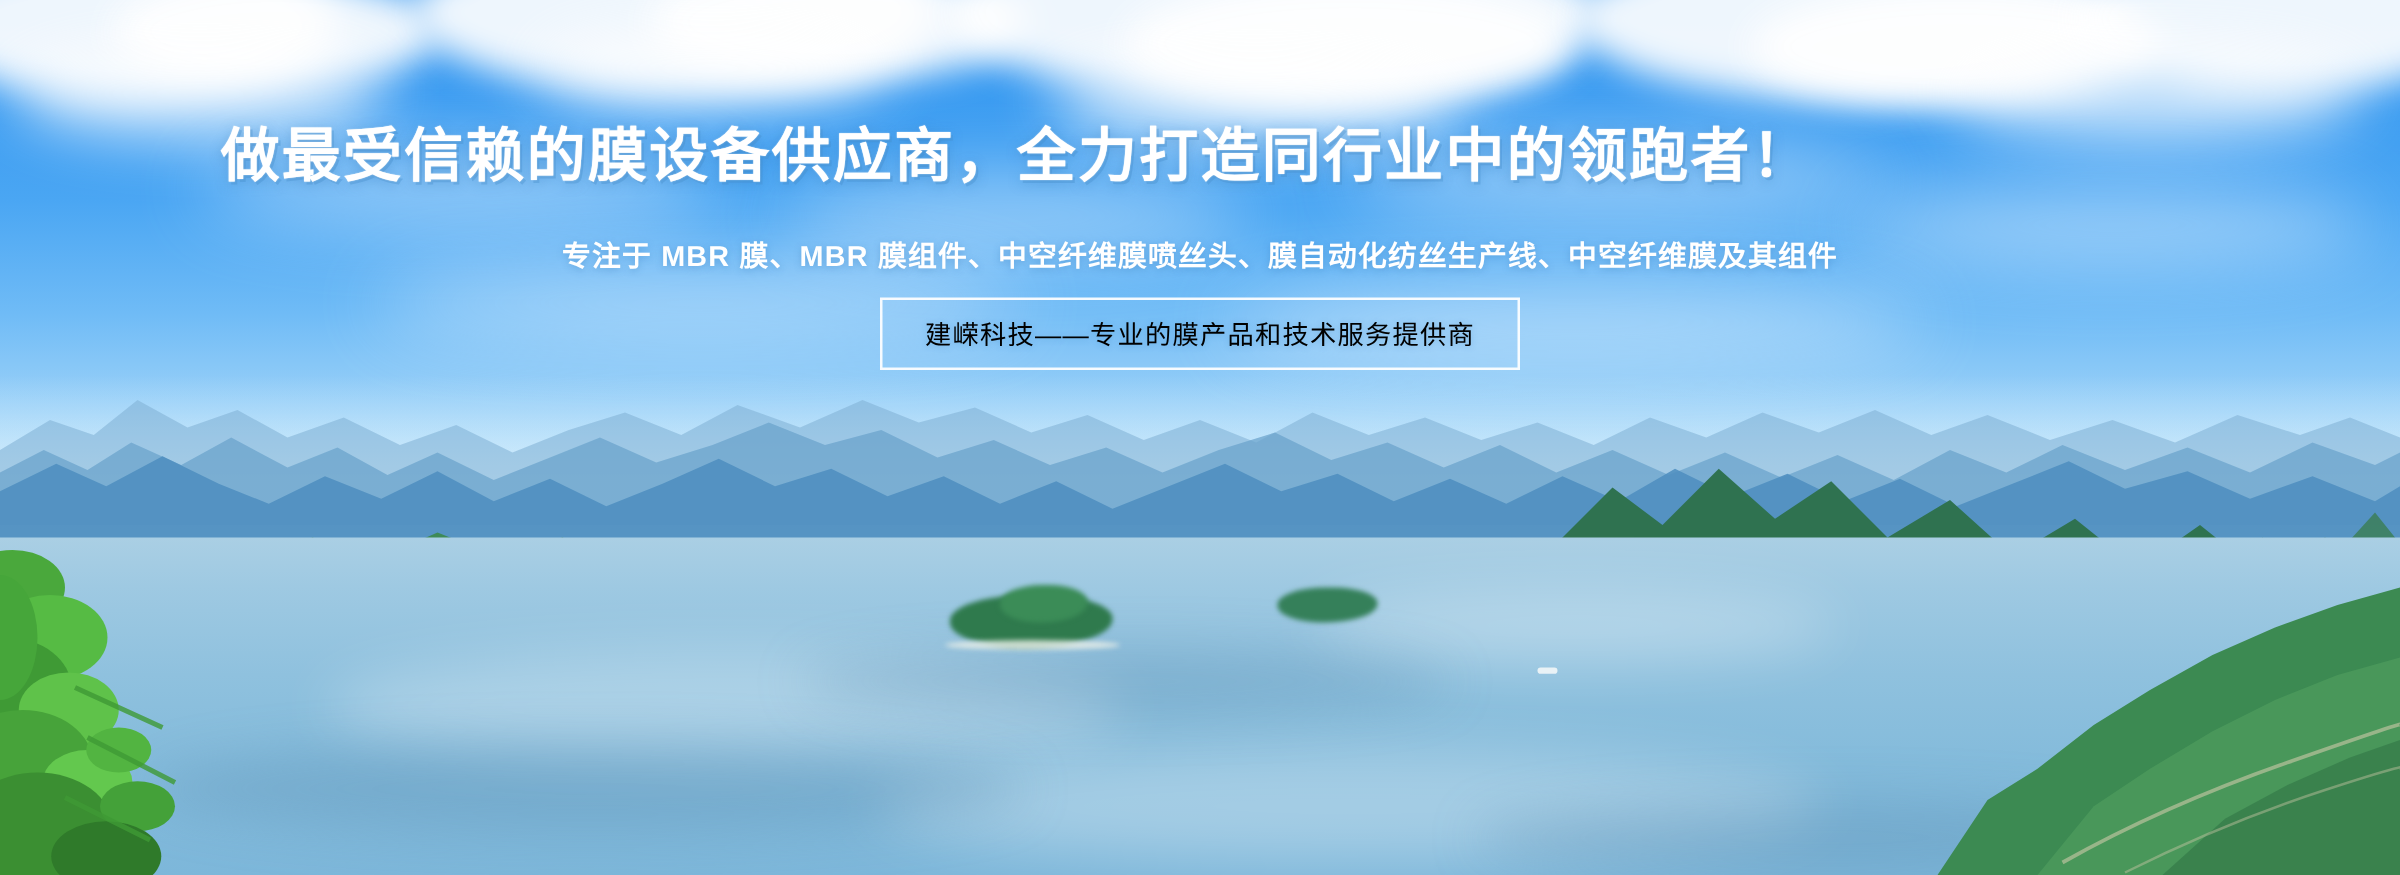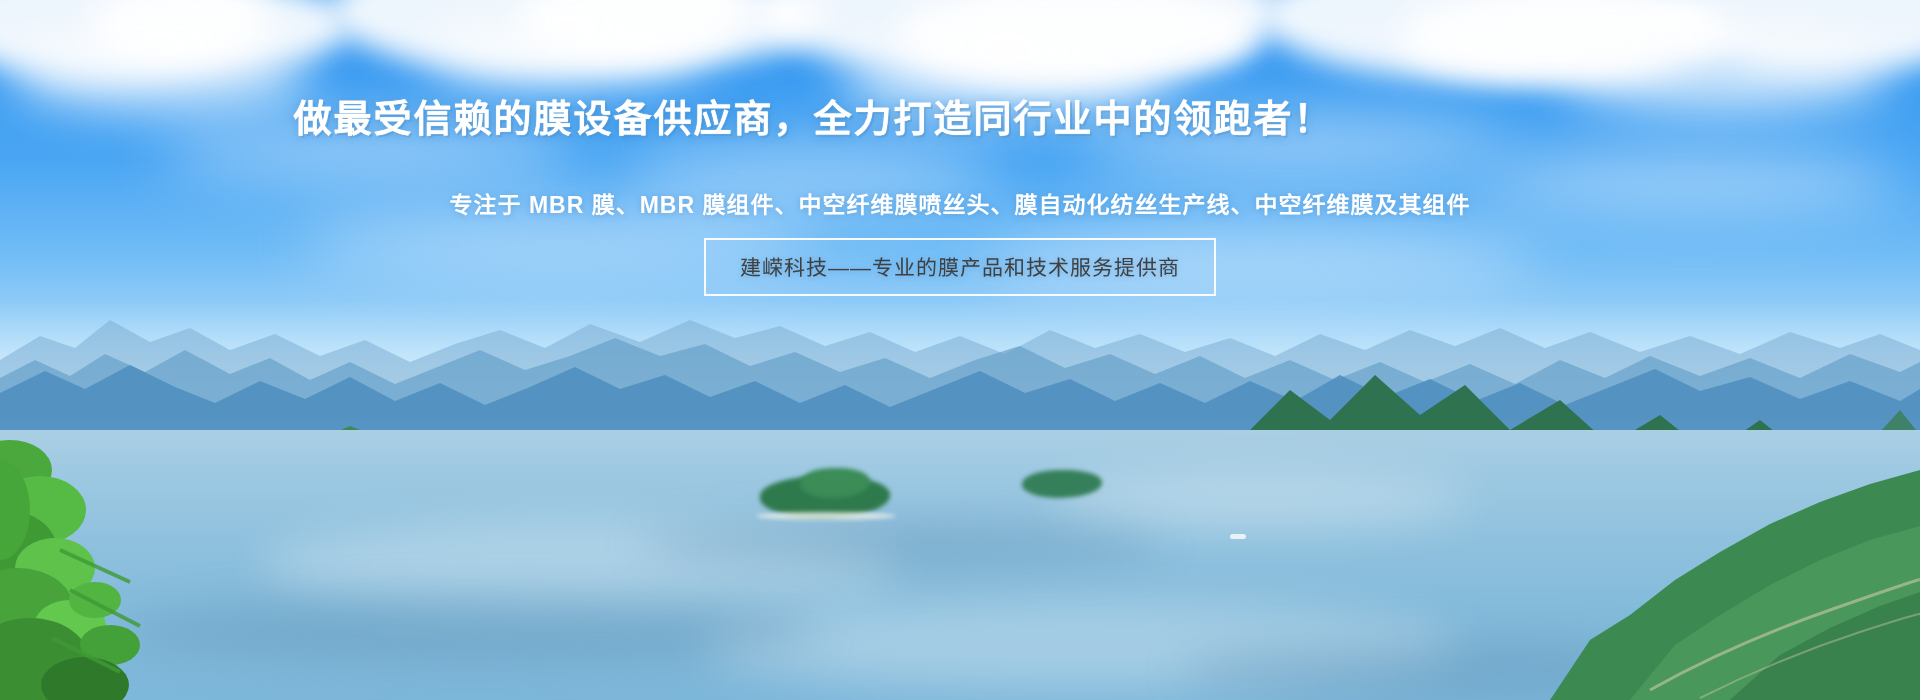--- a/index.html
+++ b/index.html
@@ -100,21 +100,21 @@
     width: 1920px;
     text-align: center;
     z-index: 40;
   }
   .headline {
     position: absolute;
     left: 0; top: 98px;
     width: 1627px;
     text-align: center;
     color: #ffffff;
-    font-size: 38px;
+    font-size: 47px;
     font-weight: bold;
     letter-spacing: 2px;
     line-height: 1.15;
     white-space: nowrap;
     text-shadow:
       0 0 1px rgba(255,255,255,.9),
       2px 2px 0 rgba(70,140,200,.35),
       0 2px 10px rgba(40,110,175,.35);
   }
   .subhead {
@@ -132,21 +132,21 @@
   .tagbox-wrap {
     position: absolute;
     left: 0; top: 238px;
     width: 1920px;
     text-align: center;
   }
   .tagbox {
     display: inline-block;
     border: 2px solid rgba(255,255,255,.92);
     padding: 11px 34px 13px 34px;
-    color: #404040;
+    color: #000000;
     font-size: 21px;
     letter-spacing: 1px;
     white-space: nowrap;
     text-shadow: 0 1px 5px rgba(45,115,180,.3);
     background: rgba(255,255,255,0.03);
   }
 </style>
 </head>
 <body>
 

